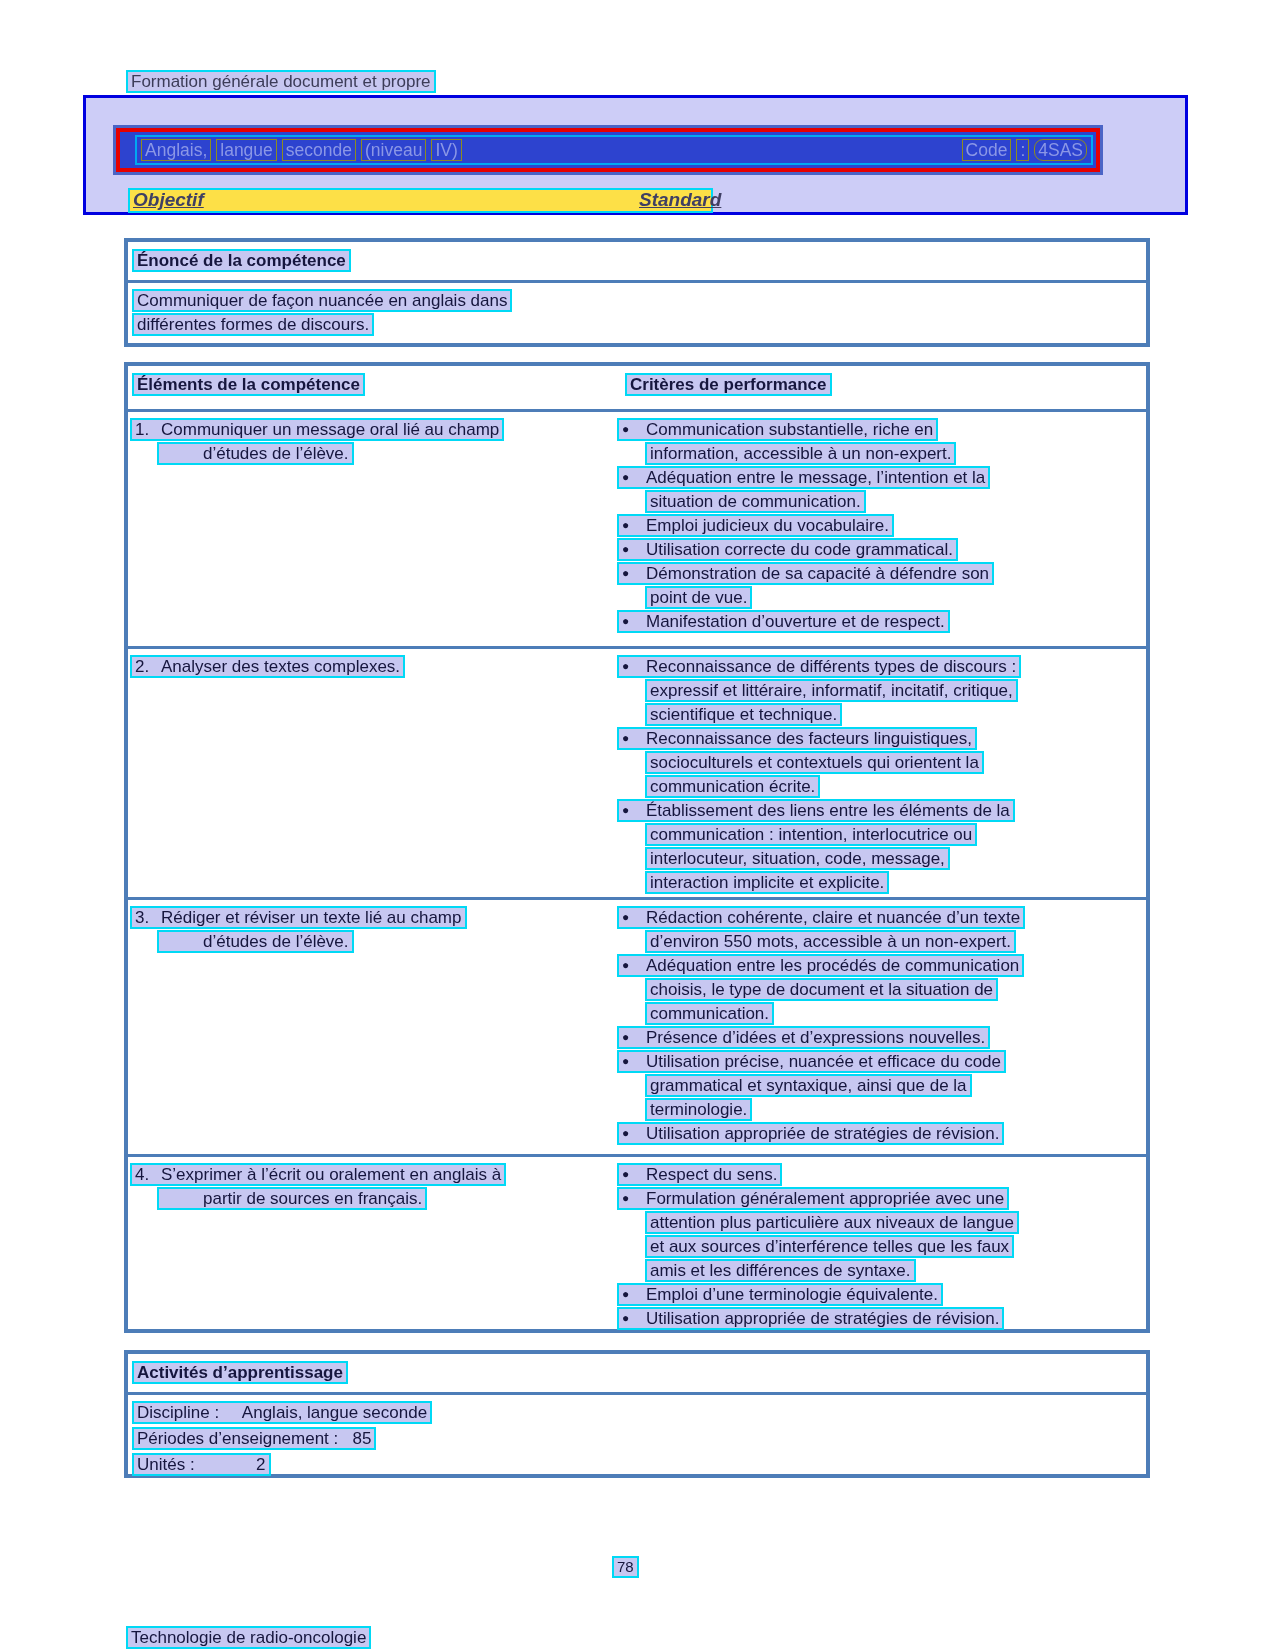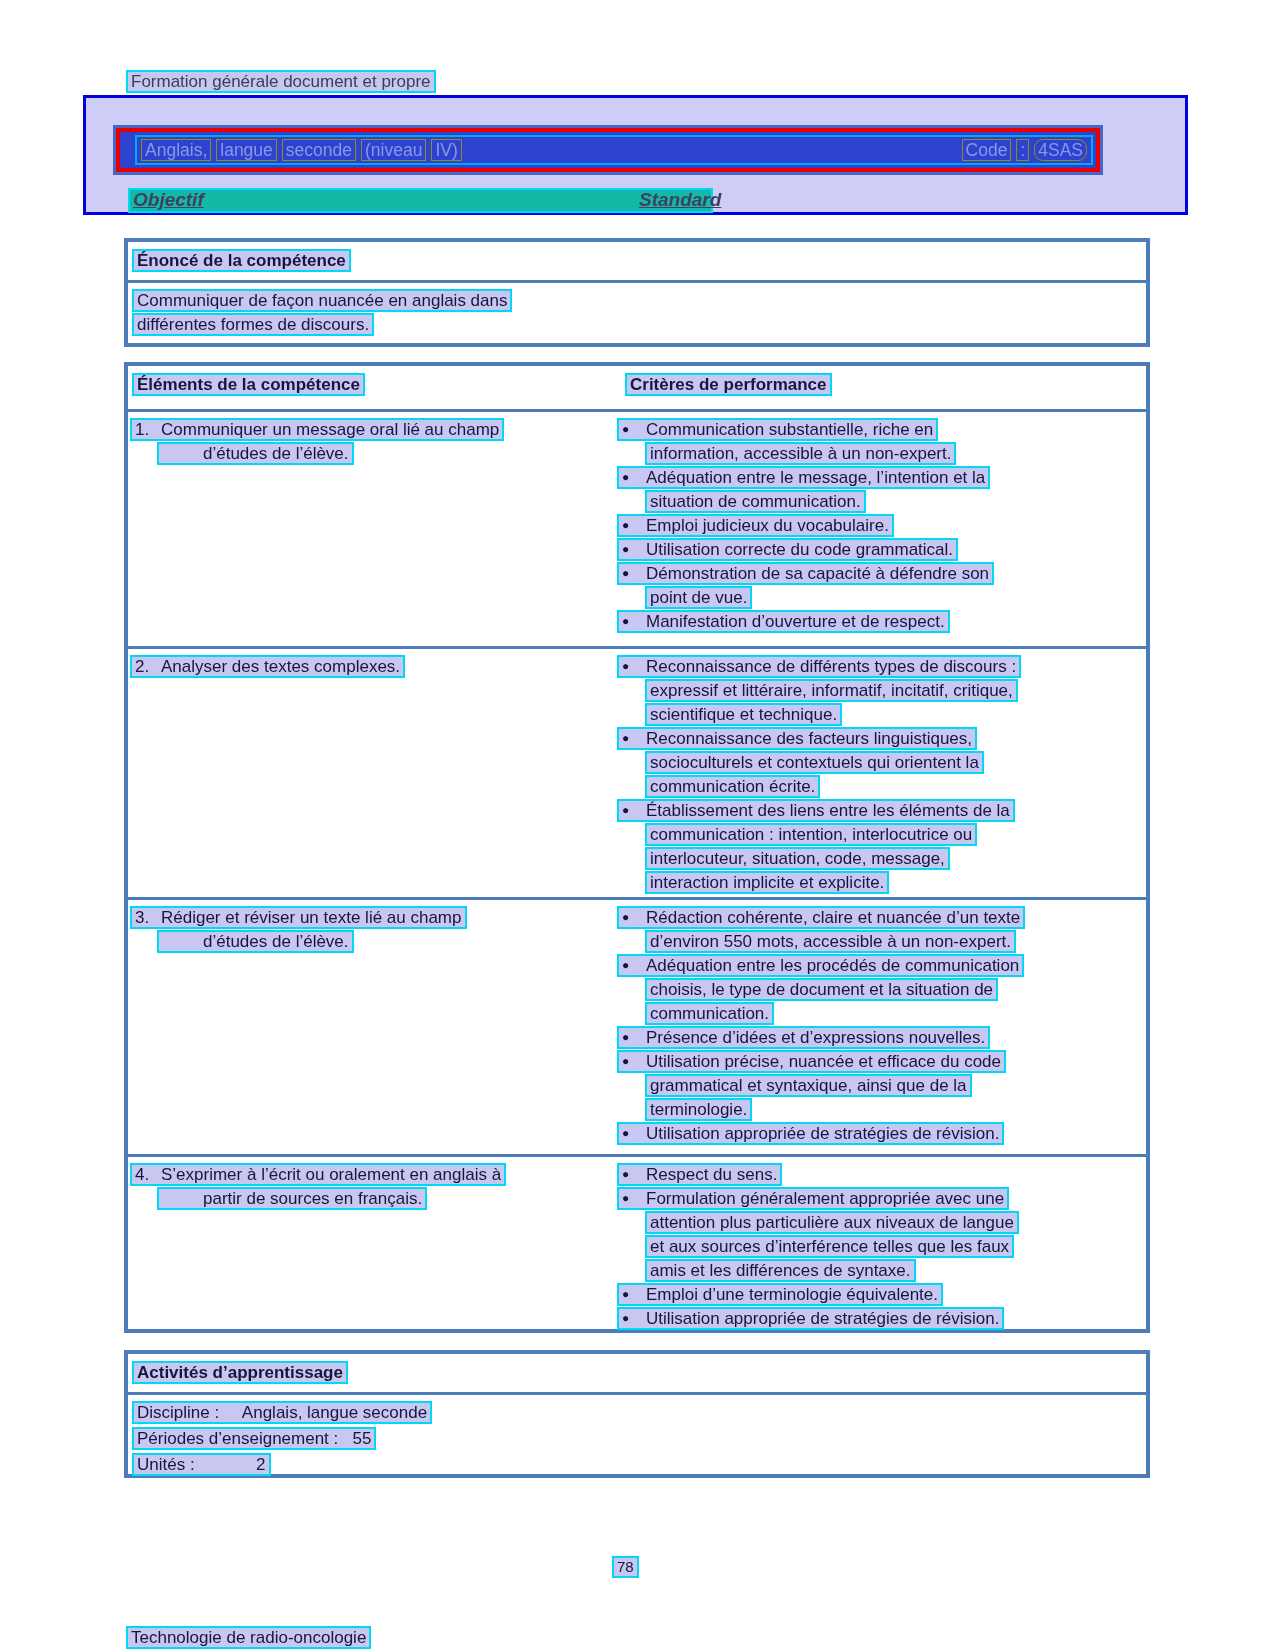--- a/index.html
+++ b/index.html
@@ -35,21 +35,21 @@
     justify-content:space-between; padding:0 4px; box-sizing:border-box;margin-left:12px;
   }
   .word {
     display:inline-block; border:1px solid #8d8d1f; color:#8b97e6;
     font-size:17.5px; line-height:20px; padding:0 3px; margin-right:5px; white-space:pre;
   }
   .code-group .word:last-child { margin-right:0;border-radius:9px; }
 
   .obj-row {
     position:absolute; left:42px; top:90px; width:585px; height:25px;
-    background:#14b8a6; border:2px solid #00d9f5; box-sizing:border-box;
+    background:#fde047; border:2px solid #00d9f5; box-sizing:border-box;
   }
   .colhead {
     position:absolute; top:-1px; font-weight:bold; font-style:italic;
     font-size:19px; line-height:21px; color:#3f3f63; text-decoration:underline; white-space:pre;
   }
   .colhead.objectif { left:3px; }
   .colhead.standard { left:509px; }
 
   
   .box {
@@ -193,21 +193,21 @@
         </div>
       </div>
   </div>
 
   <div class="box activites-box">
     <div class="box-header">
       <span class="hl bold">Activités d’apprentissage</span>
     </div>
     <div class="box-body" id="activites-lines">
         <div class="act-line"><span class="hl">Discipline :     Anglais, langue seconde</span></div>
-        <div class="act-line"><span class="hl">Périodes d’enseignement :   55</span></div>
+        <div class="act-line"><span class="hl">Périodes d’enseignement :   85</span></div>
         <div class="act-line"><span class="hl">Unités :             2</span></div>
       </div>
   </div>
 
   <span class="hl footer-program">Technologie de radio-oncologie</span>
   <span class="hl page-num">78</span>
 
 </div>
 
 </body></html>

